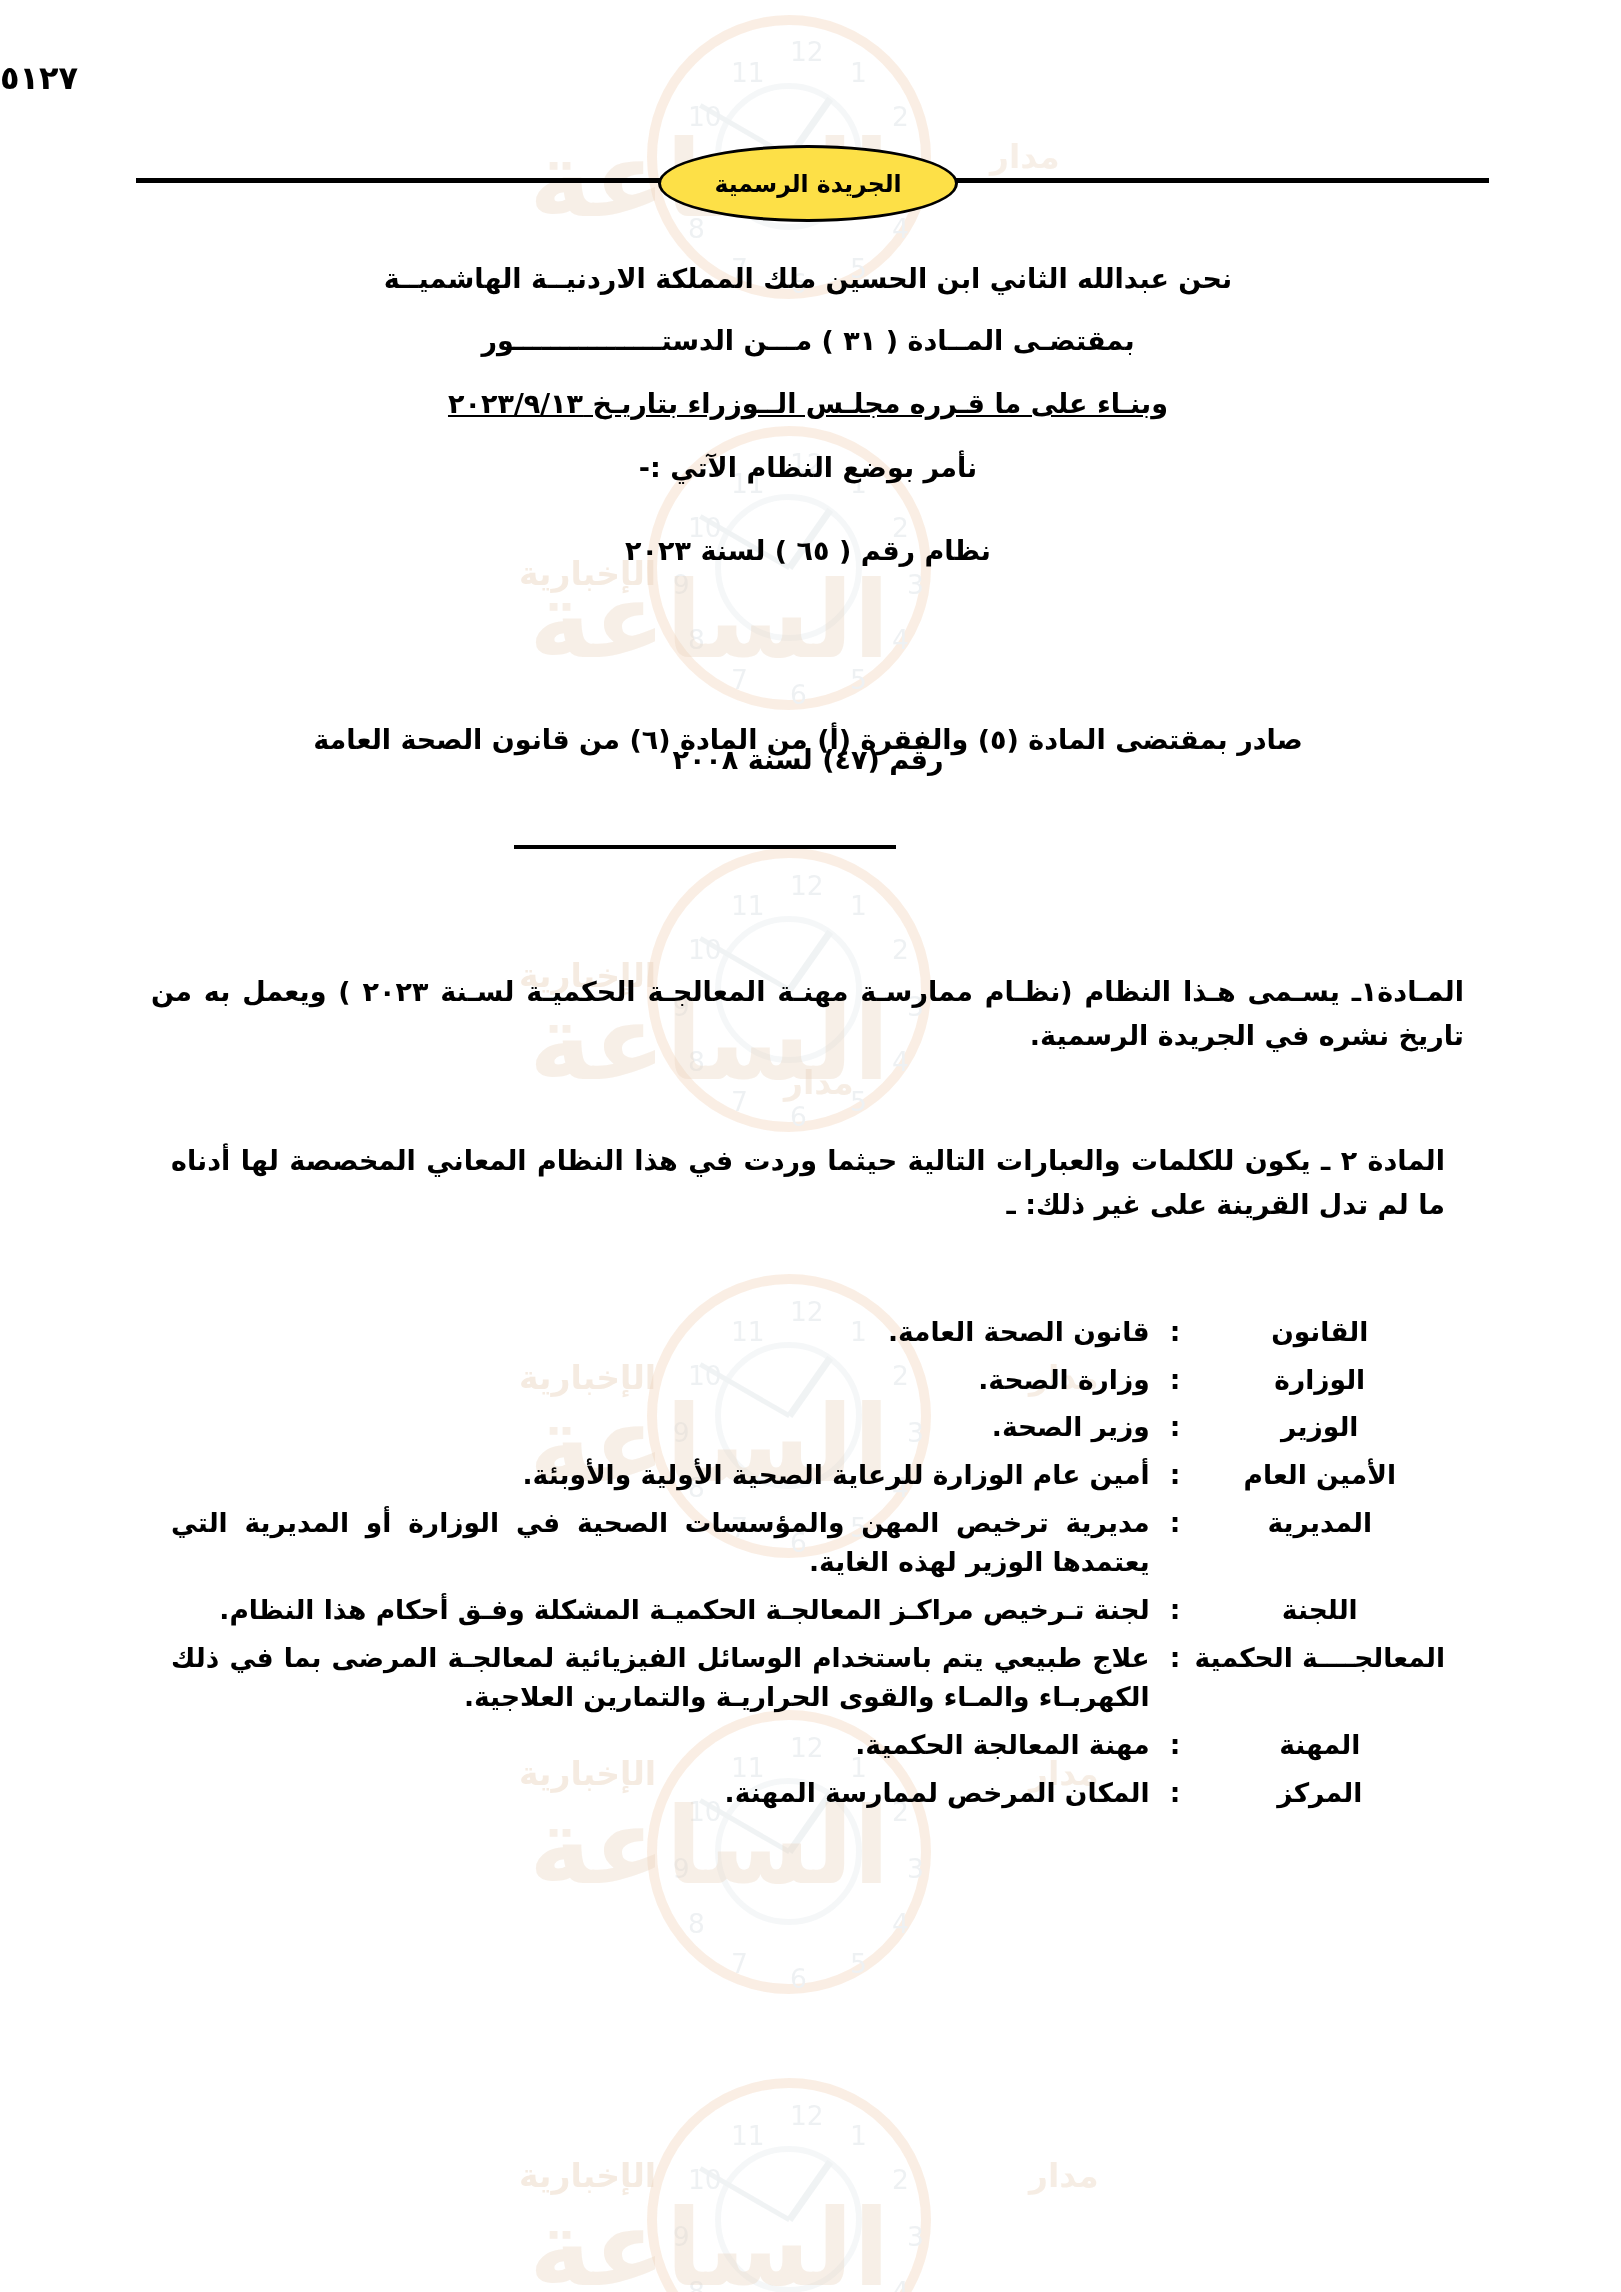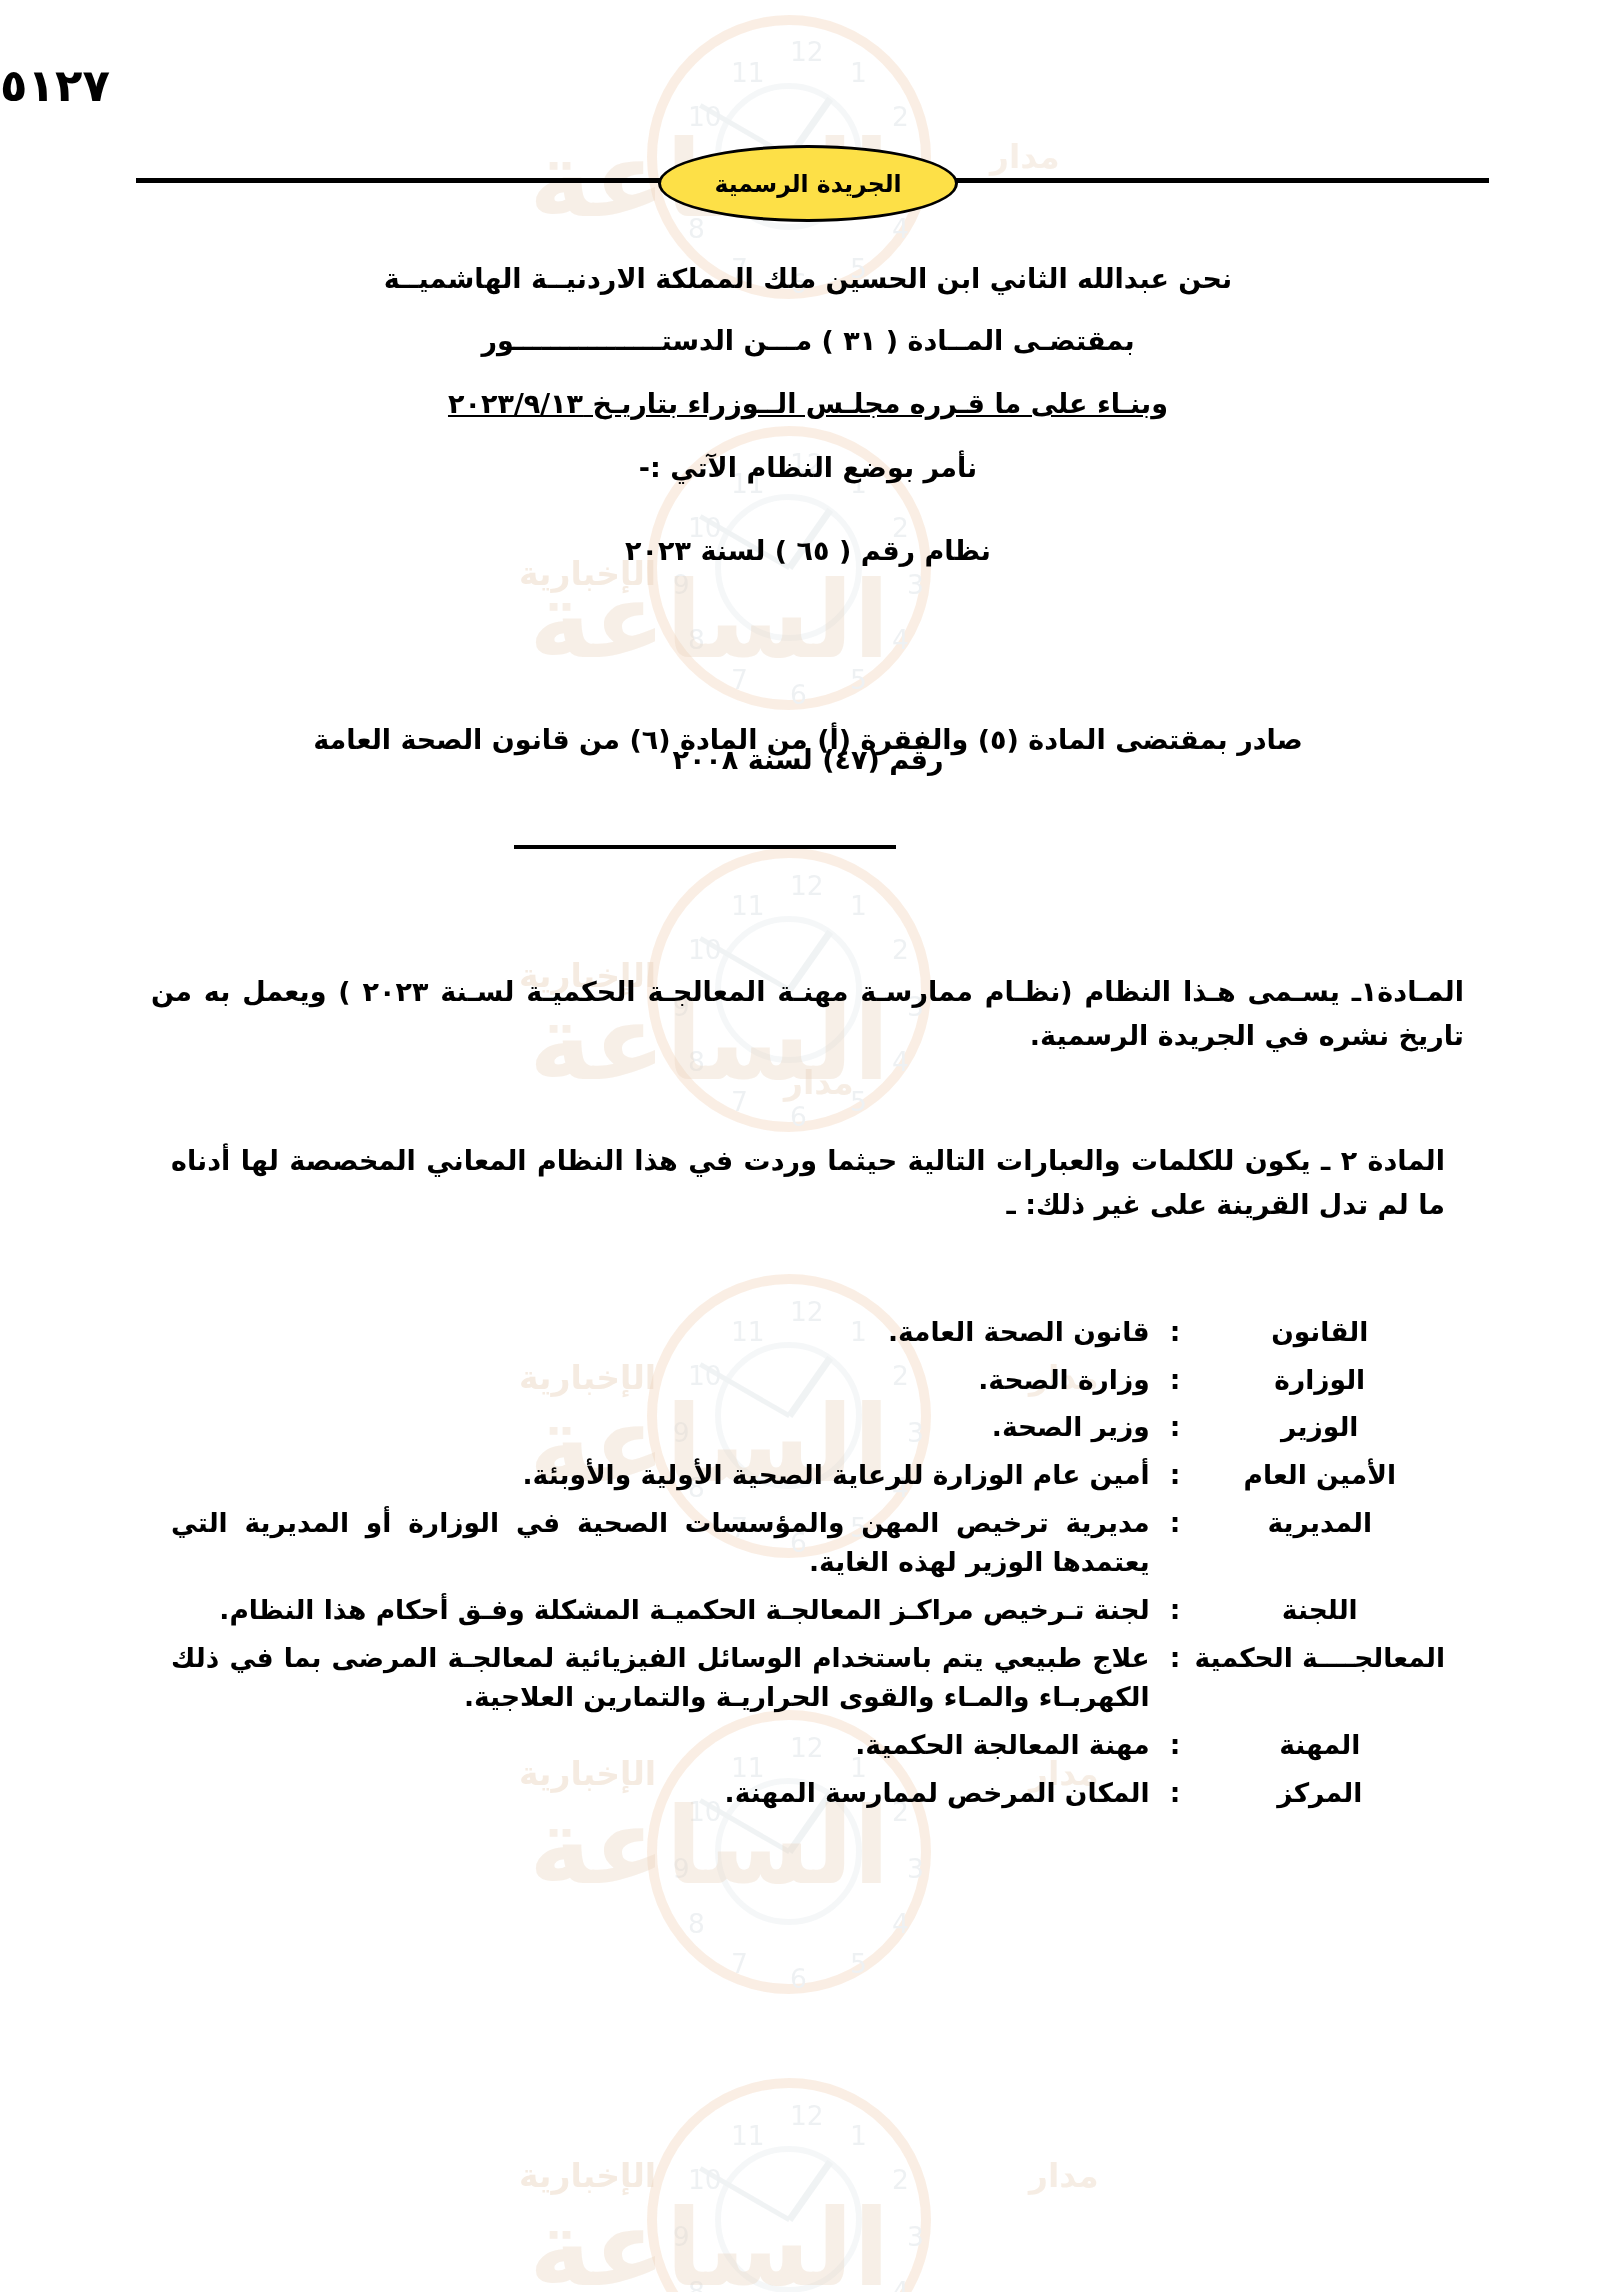--- a/index.html
+++ b/index.html
@@ -84,21 +84,21 @@
     line-height: 1;
   }
 
   
   .page-number {
     position: absolute;
     top: 59px;
     left: 0;
     width: 1485px;
     text-align: left;
-    font-size: 45px;
+    font-size: 32px;
     font-weight: bold;
     letter-spacing: 2.9px;
     direction: rtl;
   }
   .rule {
     position: absolute;
     top: 178px;
     right: 132px;
     width: 1353px;
     height: 4.9px;

